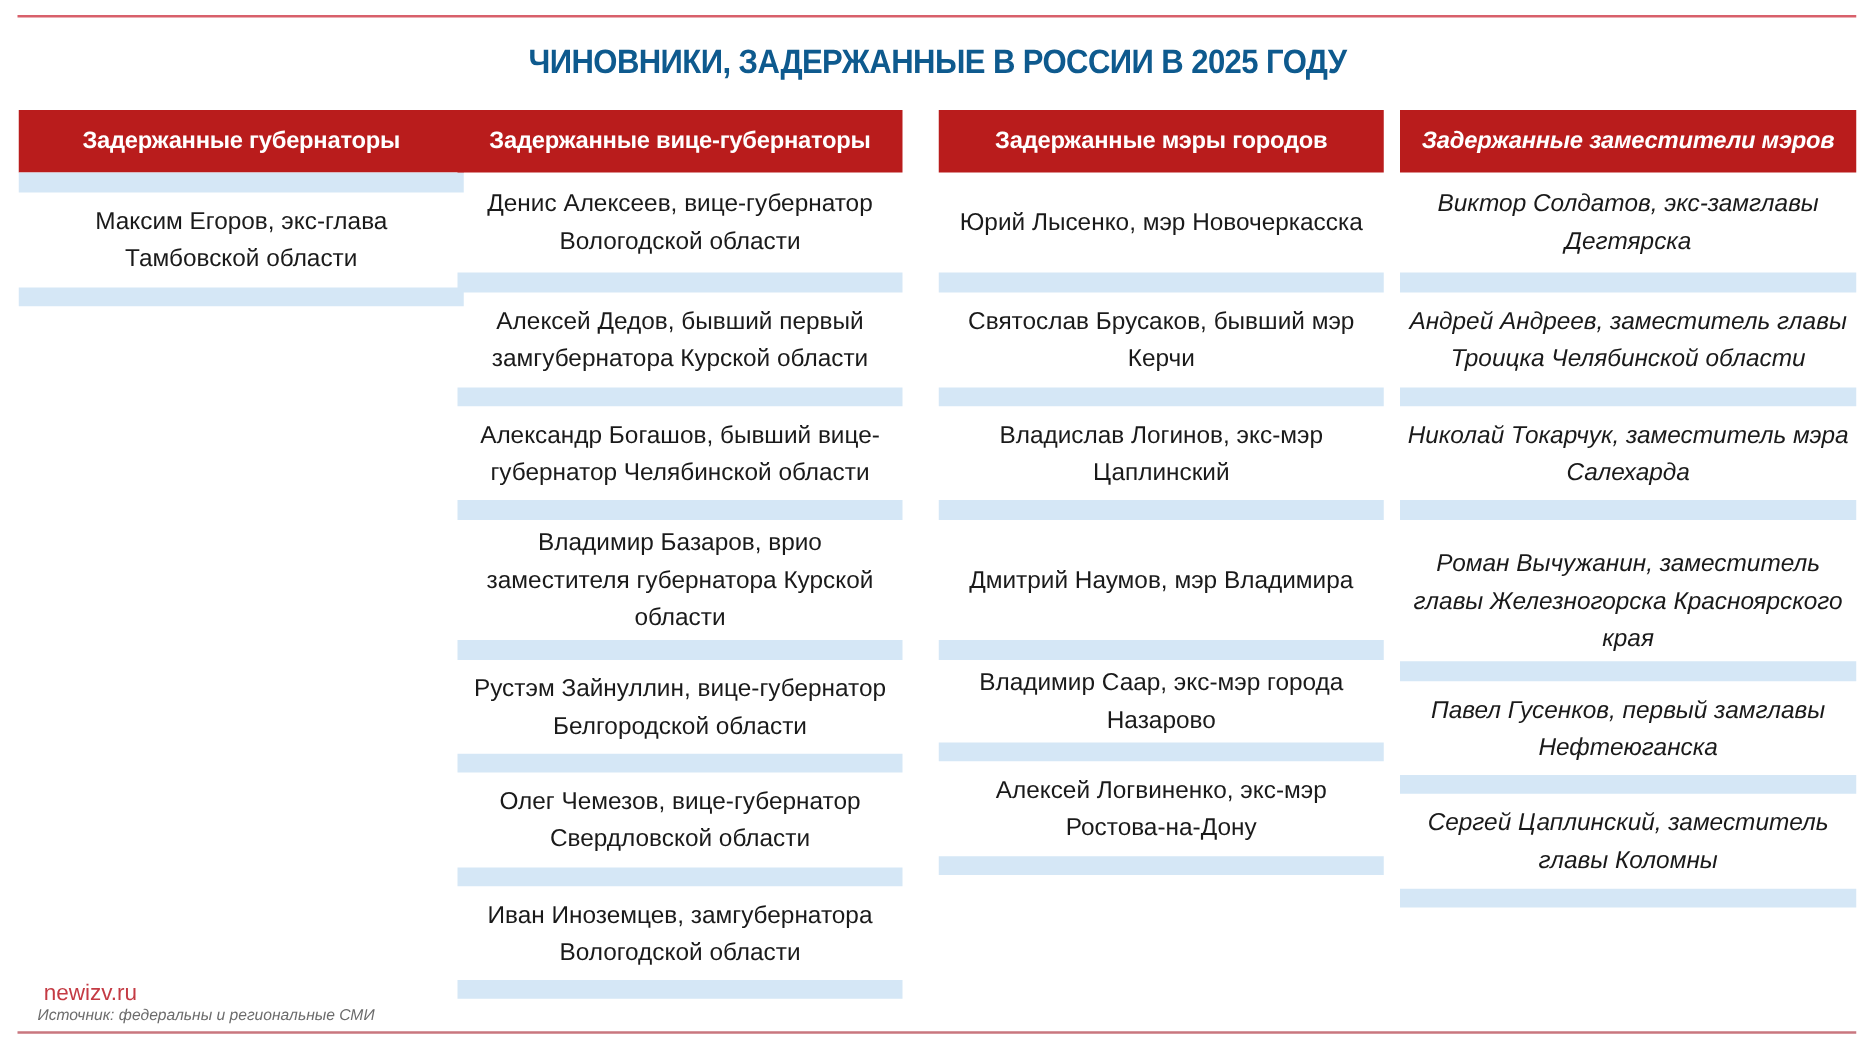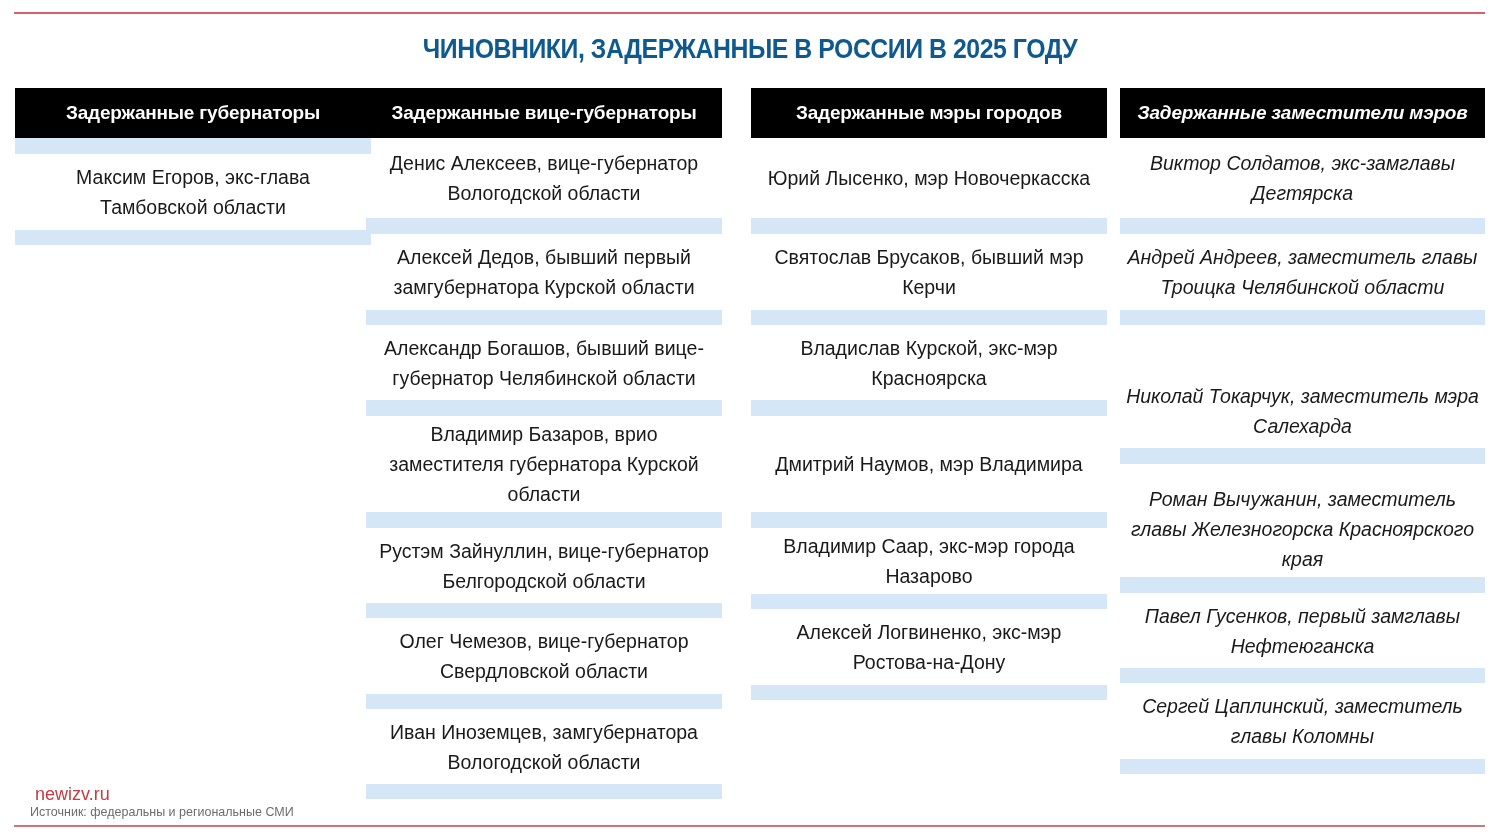--- a/index.html
+++ b/index.html
@@ -8,34 +8,34 @@
     .rule { position: absolute; left: 14px; width: 1471px; height: 2px; }
     .rule.top { top: 12px; background: #d8606b; }
     .rule.bottom { top: 825px; background: #c9777f; }
     .title {
       position: absolute; top: 34px; left: 0; width: 1500px; text-align: center;
       font-family: "Liberation Sans", sans-serif; font-weight: bold; font-size: 27px;
       color: #0e5a8e; letter-spacing: -0.5px; transform: scaleX(0.92);
     }
     .col { position: absolute; top: 88px; }
     .col-head {
-      height: 50px; background: #000000; color: #ffffff; display: flex;
+      height: 50px; background: #b91c1c; color: #ffffff; display: flex;
       align-items: center; justify-content: center; font-weight: bold; font-size: 19px;
       white-space: nowrap; letter-spacing: -0.2px;
     }
     .cell {
       display: flex; align-items: center; justify-content: center; text-align: center;
       font-size: 19.5px; line-height: 30px; padding: 0 6px; color: #1a1a1a;
     }
     .sep { height: 15px; background: #d5e7f6; }
     .brand {
       position: absolute; left: 35px; top: 784px; font-size: 18px; color: #c43b44;
     }
     .source {
-      position: absolute; left: 30px; top: 805px; font-size: 12.5px; color: #6c6c6c;
+      position: absolute; left: 30px; top: 805px; font-size: 12.5px; font-style: italic; color: #6c6c6c;
     }
   </style>
 </head>
 <body>
 
 <div class="rule top"></div>
 
 <h1 class="title">ЧИНОВНИКИ, ЗАДЕРЖАННЫЕ В РОССИИ В 2025 ГОДУ</h1>
 
 <div class="col" style="left:15px; width:356px;">
@@ -62,37 +62,37 @@
   <div class="cell" style="height:75px;">Иван Иноземцев, замгубернатора Вологодской области</div>
   <div class="sep"></div>
 </div>
 
 <div class="col" style="left:751px; width:356px;">
   <div class="col-head">Задержанные мэры городов</div>
   <div class="cell" style="height:80px;">Юрий Лысенко, мэр Новочеркасска</div>
   <div class="sep" style="height:16px;"></div>
   <div class="cell" style="height:76px;">Святослав Брусаков, бывший мэр Керчи</div>
   <div class="sep"></div>
-  <div class="cell" style="height:75px;">Владислав Курской, экс-мэр Красноярска</div>
+  <div class="cell" style="height:75px;">Владислав Логинов, экс-мэр Цаплинский</div>
   <div class="sep" style="height:16px;"></div>
   <div class="cell" style="height:96px;">Дмитрий Наумов, мэр Владимира</div>
   <div class="sep" style="height:16px;"></div>
   <div class="cell" style="height:66px;">Владимир Саар, экс-мэр города Назарово</div>
   <div class="sep"></div>
   <div class="cell" style="height:76px;">Алексей Логвиненко, экс-мэр Ростова-на-Дону</div>
   <div class="sep"></div>
 </div>
 
 <div class="col" style="left:1120px; width:365px;font-style:italic;">
   <div class="col-head">Задержанные заместители мэров</div>
   <div class="cell" style="height:80px;">Виктор Солдатов, экс-замглавы Дегтярска</div>
   <div class="sep" style="height:16px;"></div>
   <div class="cell" style="height:76px;">Андрей Андреев, заместитель главы Троицка Челябинской области</div>
   <div class="sep"></div>
-  <div class="cell" style="height:75px;margin-top:48px;">Николай Токарчук, заместитель мэра Салехарда</div>
+  <div class="cell" style="height:75px;">Николай Токарчук, заместитель мэра Салехарда</div>
   <div class="sep" style="height:16px;"></div>
   <div class="cell" style="height:96px;margin-top:17px;">Роман Вычужанин, заместитель главы Железногорска Красноярского края</div>
   <div class="sep" style="height:16px;"></div>
   <div class="cell" style="height:75px;">Павел Гусенков, первый замглавы Нефтеюганска</div>
   <div class="sep"></div>
   <div class="cell" style="height:76px;">Сергей Цаплинский, заместитель главы Коломны</div>
   <div class="sep"></div>
 </div>
 
 <div class="brand">newizv.ru</div>

